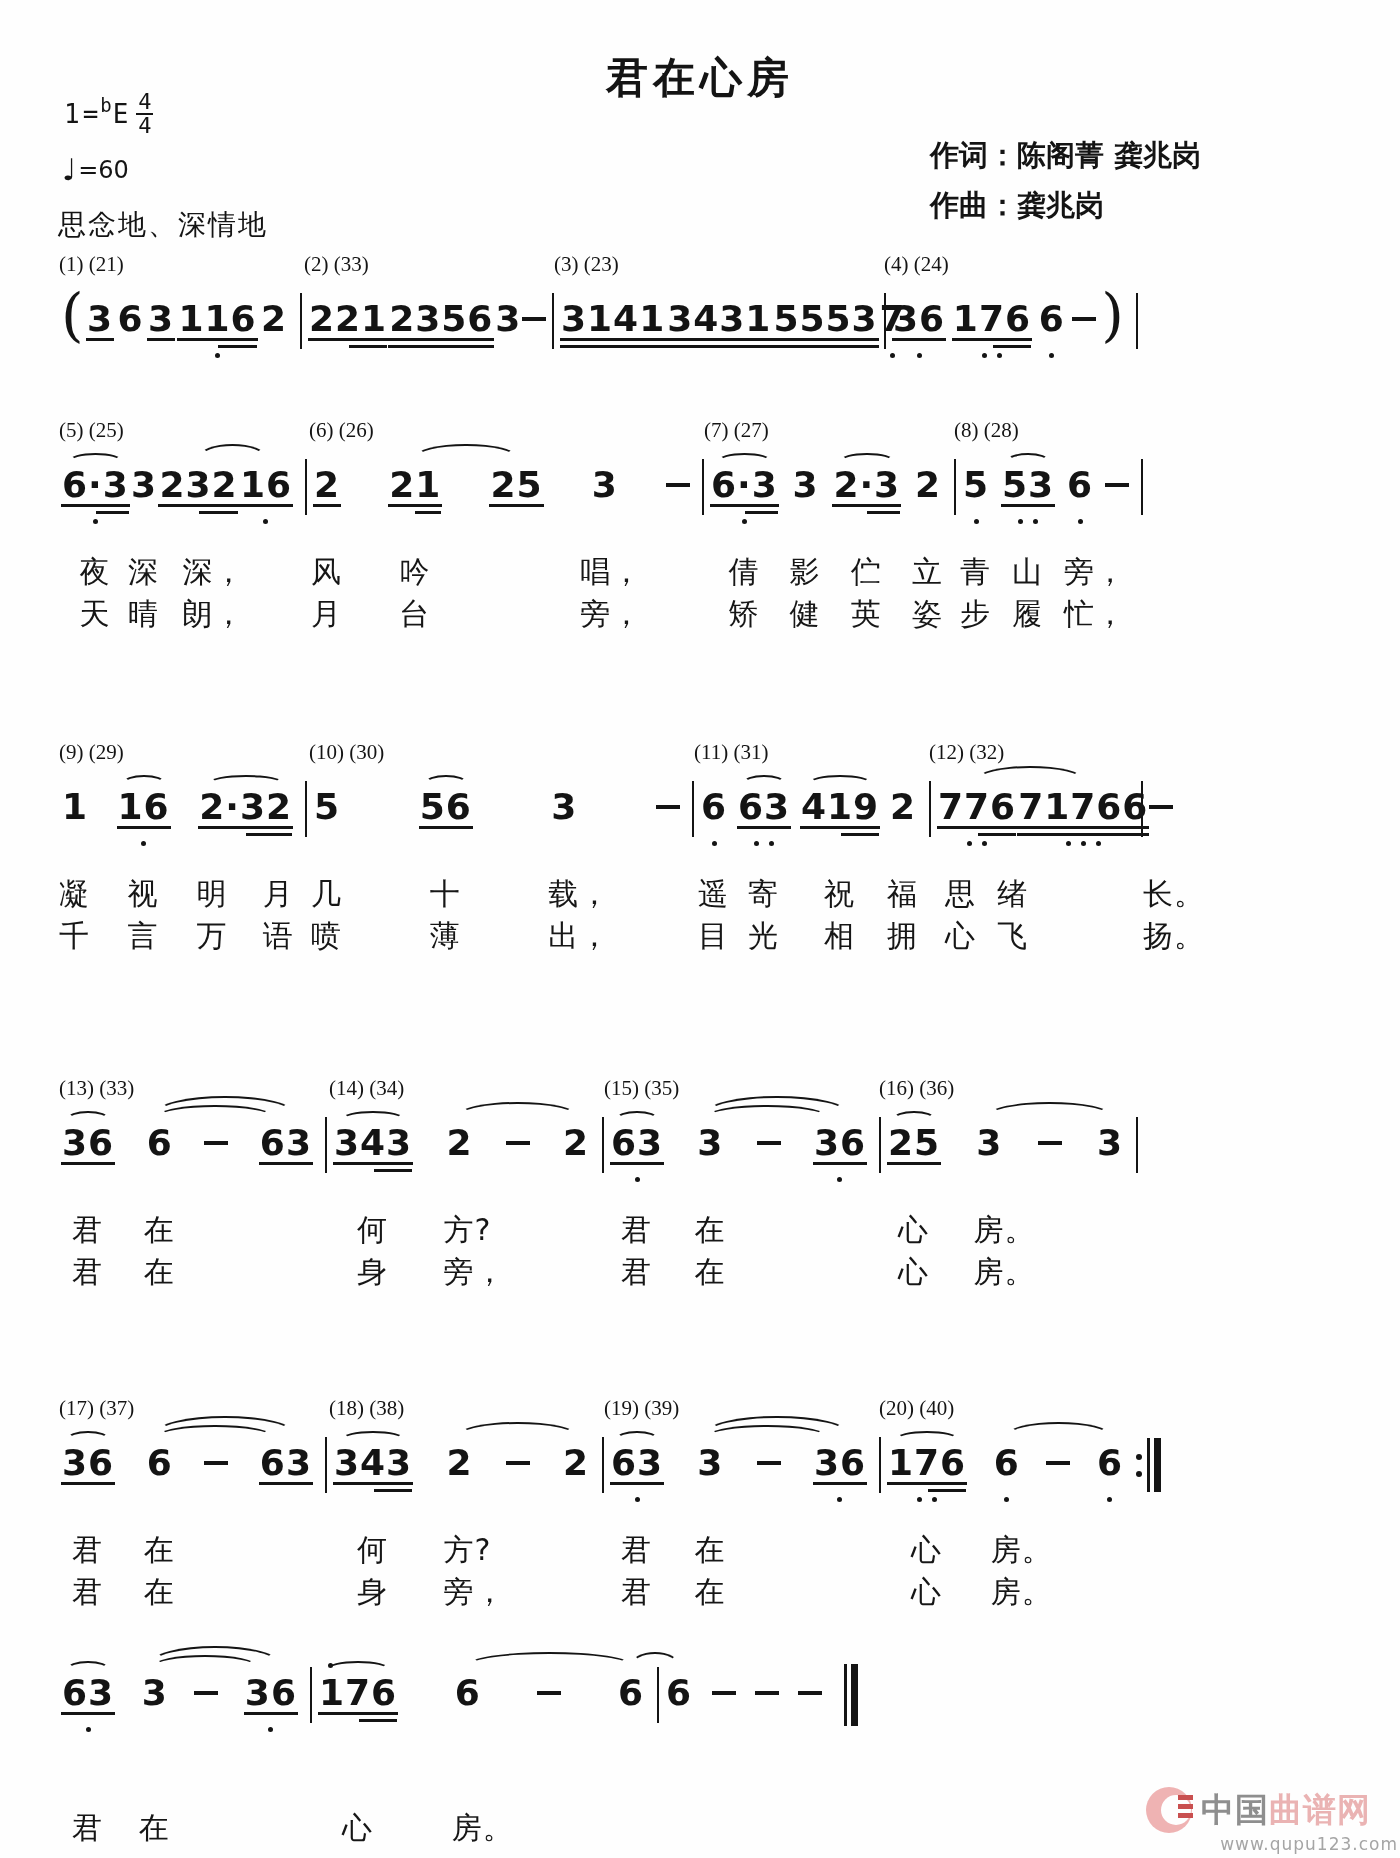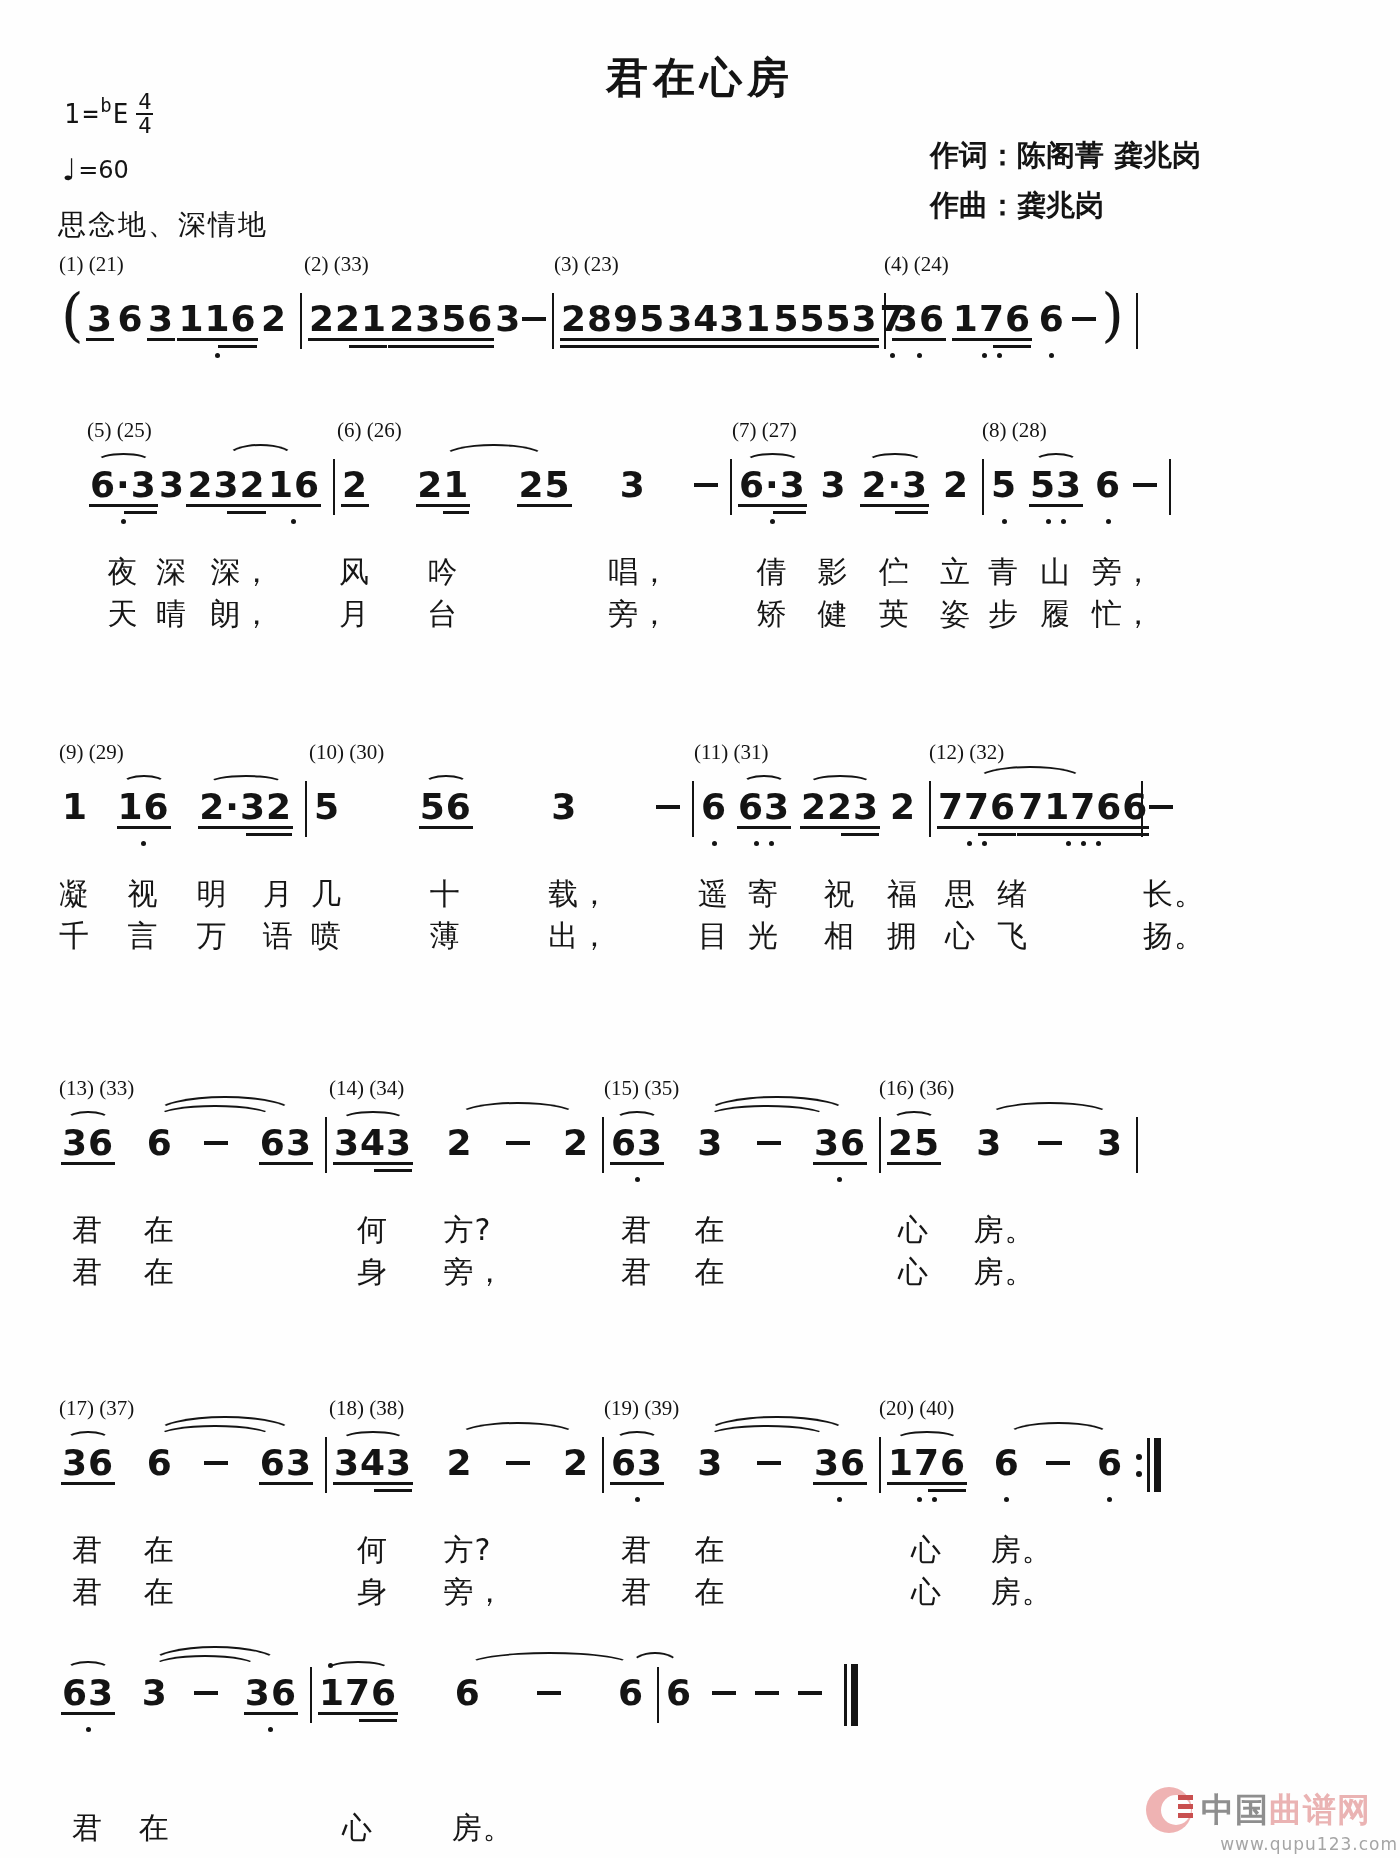--- a/index.html
+++ b/index.html
@@ -15,21 +15,21 @@
   .frac{display:inline-flex;flex-direction:column;align-items:center;margin-left:8px;
         font-size:22px;line-height:20px;}
   .fbar{width:17px;height:2px;background:#141414;margin:1px 0;}
   .tempo{position:absolute;left:62px;top:152px;font-size:24px;display:flex;align-items:center;}
   .tempo .note-glyph{font-size:30px;margin-right:2px;}
   .expression{position:absolute;left:58px;top:206px;font-size:28px;letter-spacing:2px;}
   .authors{position:absolute;left:930px;top:130px;font-family:"DejaVu Serif",serif;
            font-weight:700;font-size:29px;line-height:50px;white-space:nowrap;}
   
   .system{position:absolute;left:55px;width:1100px;}
-  .sys-0{top:252px;} .sys-1{top:418px;margin-left:28px;} .sys-2{top:740px;}
+  .sys-0{top:252px;} .sys-1{top:418px;} .sys-2{top:740px;}
   .sys-3{top:1076px;} .sys-4{top:1396px;} .sys-5{top:1652px;}
   .pre-label{font-size:24px;height:32px;letter-spacing:2px;}
   .labels-row{display:flex;height:26px;}
   .lbl-cell{box-sizing:border-box;padding-left:4px;flex:none;}
   .mlabel{font-family:"Liberation Serif",serif;font-size:21px;white-space:nowrap;}
   .notes-row{display:flex;position:relative;height:84px;align-items:flex-start;}
   .measure{display:flex;justify-content:space-between;align-items:flex-start;
            box-sizing:border-box;padding:0 12px 0 6px;height:84px;flex:none;}
   
   .sys-0 .m0{width:245px}.sys-0 .m1{width:250px}.sys-0 .m2{width:330px}.sys-0 .m3{width:250px}
@@ -175,21 +175,21 @@
             <div class="cell">
               <div class="dashwrap">
                 <i class="dash"></i>
               </div>
             </div>
           </div>
           <div class="barline"></div>
           <div class="measure m2">
             <div class="cell">
               <div class="numwrap u1">
-                <div class="num">2895</div>
+                <div class="num">3141</div>
                 <i class="line2"></i>
               </div>
             </div>
             <div class="cell">
               <div class="numwrap u1">
                 <div class="num">3431</div>
                 <i class="line2"></i>
               </div>
             </div>
             <div class="cell">
@@ -476,21 +476,21 @@
               <div class="numwrap u1">
                 <div class="num">63</div>
                 <div class="dotsb">
                   <i class="odot"></i>
                   <i class="odot"></i>
                 </div>
               </div>
             </div>
             <div class="cell">
               <div class="numwrap u1">
-                <div class="num">223</div>
+                <div class="num">419</div>
                 <i class="subline"></i>
               </div>
             </div>
             <div class="cell">
               <div class="numwrap">
                 <div class="num">2</div>
               </div>
             </div>
           </div>
           <div class="barline"></div>

